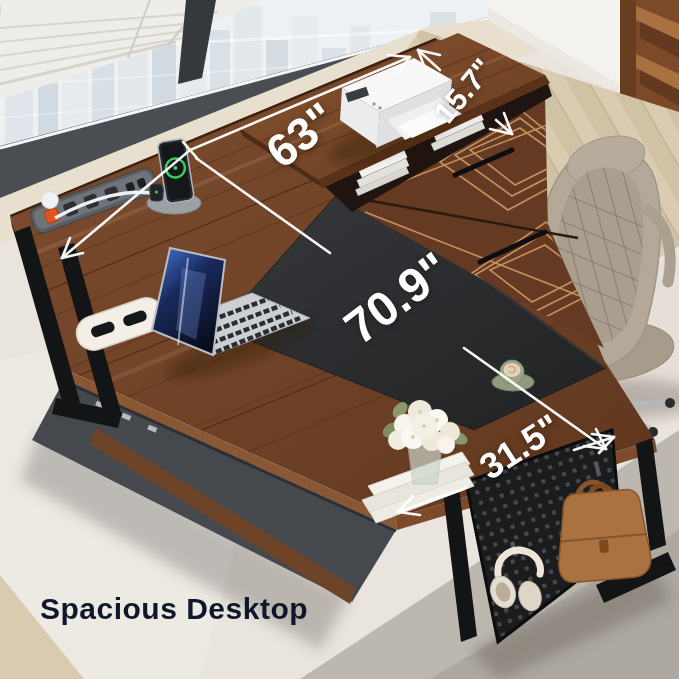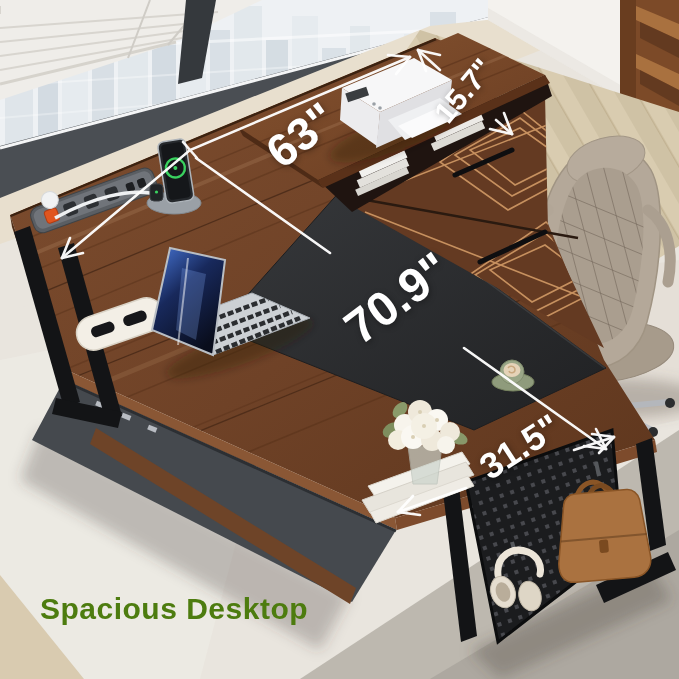--- a/index.html
+++ b/index.html
@@ -1,21 +1,21 @@
 <!DOCTYPE html>
 <html><head>
 <meta charset="utf-8">
 <style>
   html,body{margin:0;padding:0;background:#222;}
   .stage{position:relative;width:679px;height:679px;overflow:hidden;
          background:#e9e5de;font-family:"Liberation Sans",sans-serif;}
   .stage svg{position:absolute;left:0;top:0;}
   .dim{position:absolute;color:#fff;font-weight:700;white-space:nowrap;
        text-shadow:0 2px 6px rgba(0,0,0,.35);transform-origin:center;}
-  .caption{position:absolute;font-weight:700;letter-spacing:.5px;color:#4d7c0f;}
+  .caption{position:absolute;font-weight:700;letter-spacing:.5px;color:#0f172a;}
 </style>
 </head>
 <body>
 
 <div class="stage">
 <svg width="679" height="679" viewBox="0 0 679 679">
   <defs>
     <filter id="b4" x="-40%" y="-40%" width="180%" height="180%">
           <feGaussianBlur stdDeviation="4"></feGaussianBlur>
         </filter>

